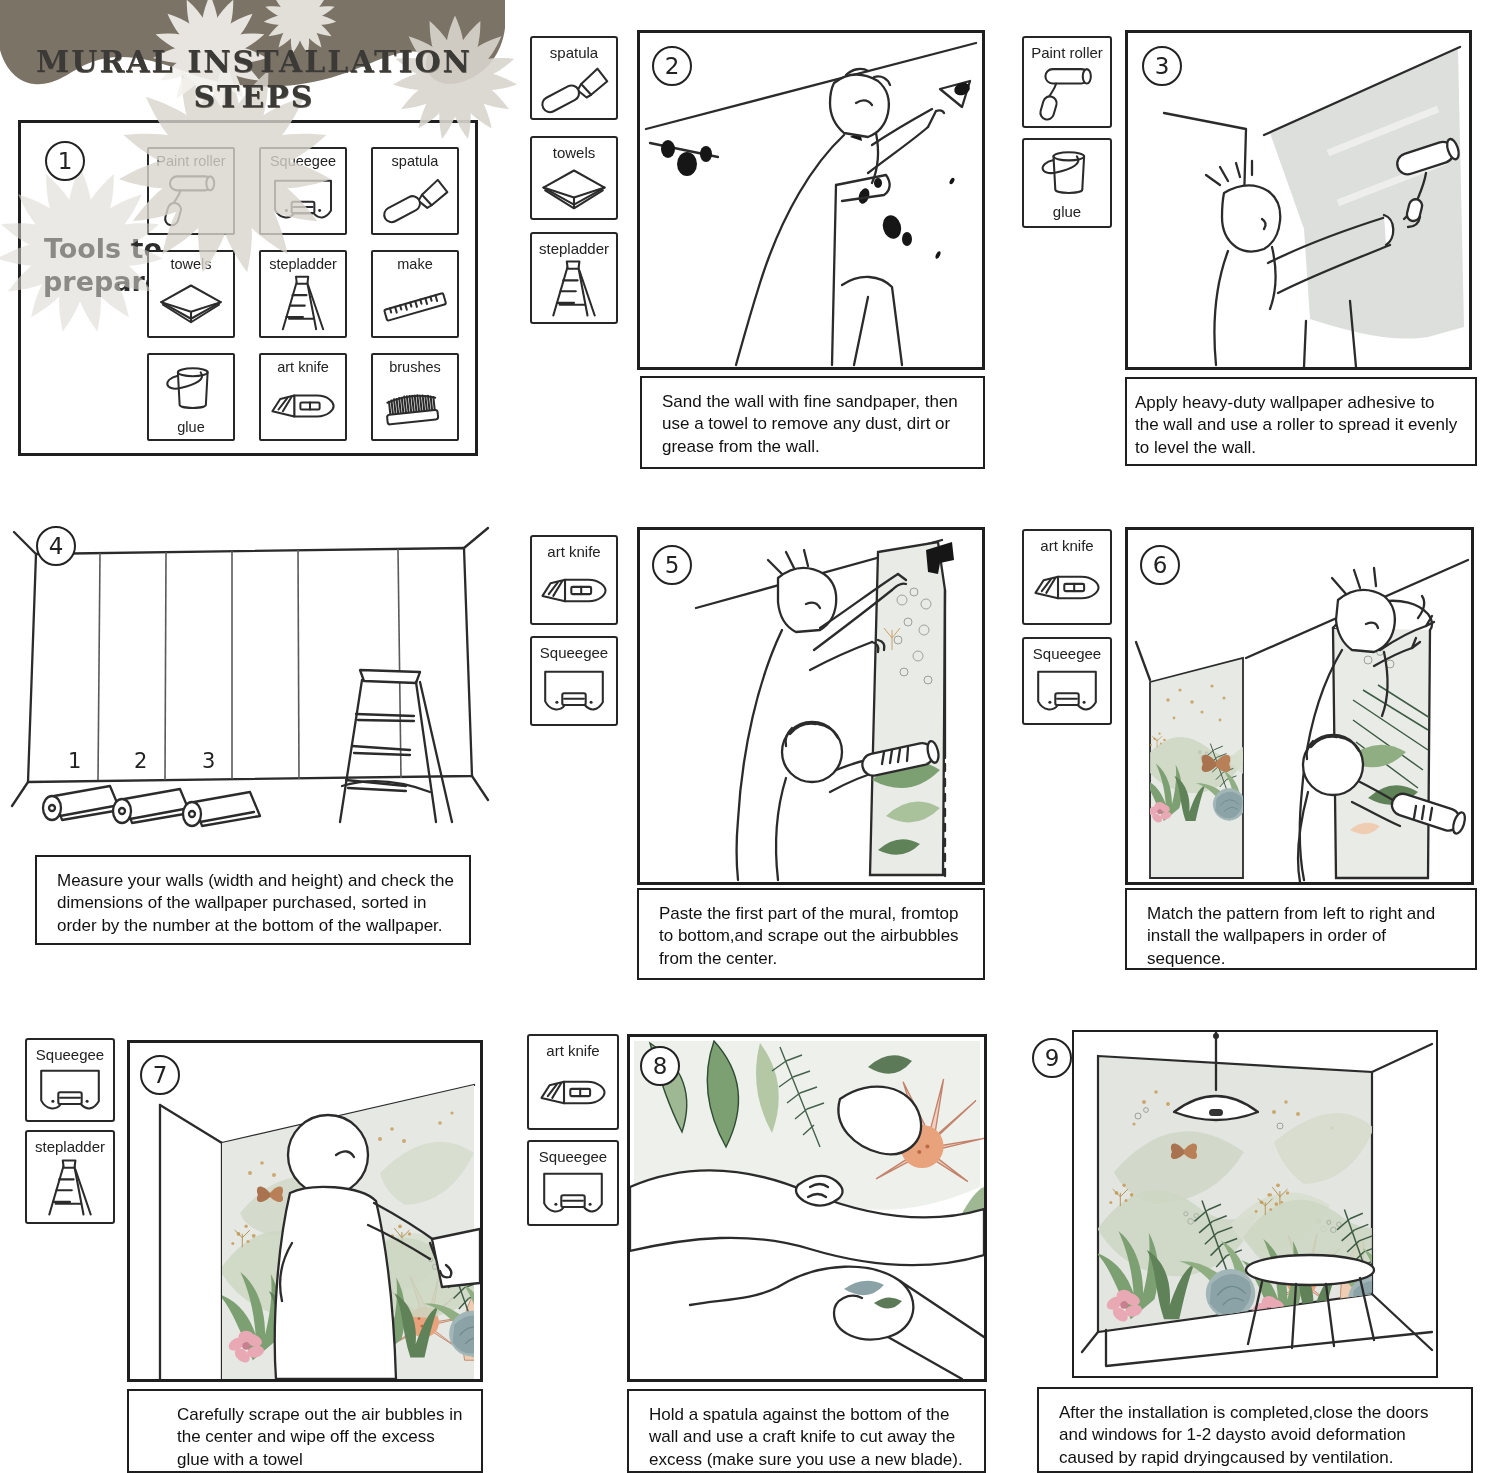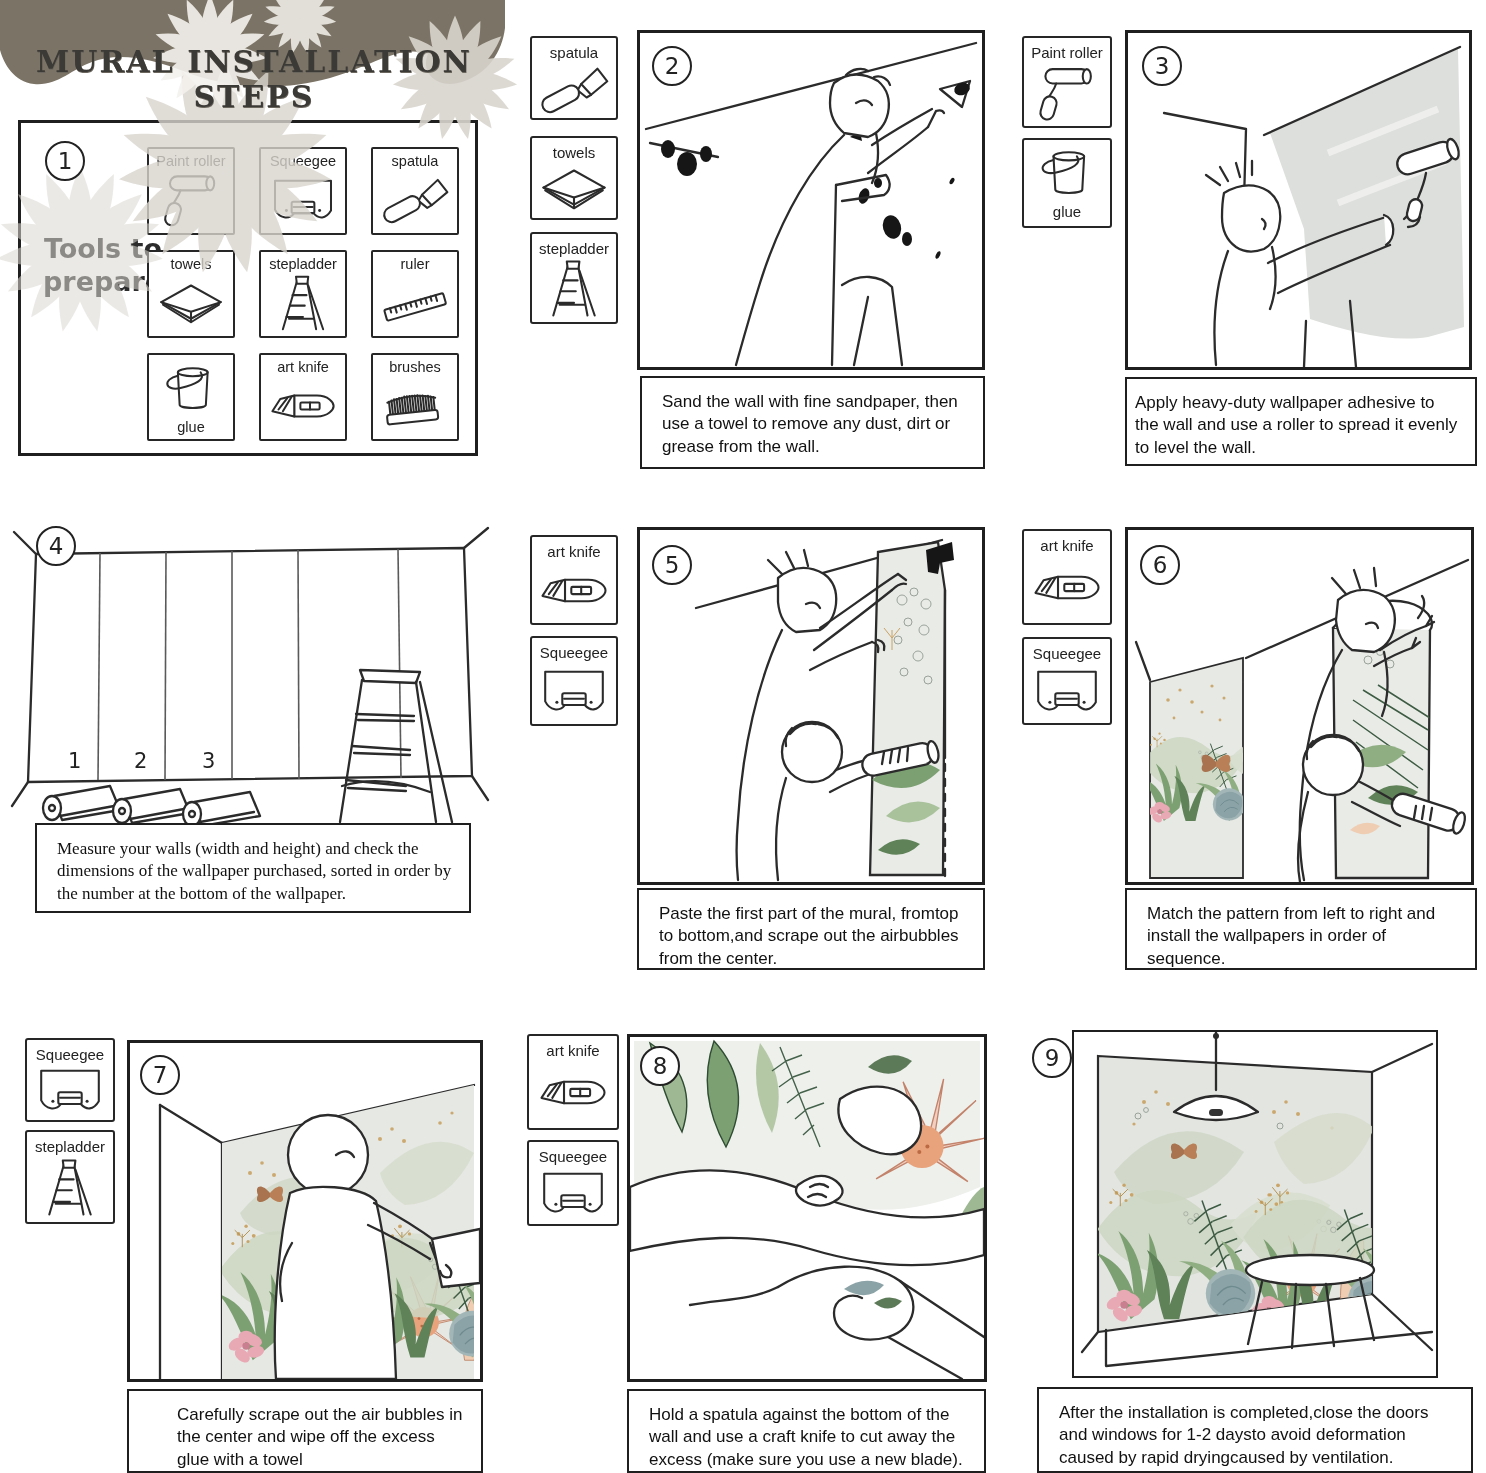--- a/index.html
+++ b/index.html
@@ -240,21 +240,21 @@
             <use href="#i-towels"></use>
           </svg>
       </div>
       <div class="tool-cell">
         <span class="tool-label">stepladder</span>
         <svg class="tool-icon" viewBox="0 0 80 70">
             <use href="#i-stepladder"></use>
           </svg>
       </div>
       <div class="tool-cell">
-        <span class="tool-label">ruler</span>
+        <span class="tool-label">make</span>
         <svg class="tool-icon" viewBox="0 0 80 56">
             <use href="#i-ruler"></use>
           </svg>
       </div>
       <div class="tool-cell label-bottom">
         <span class="tool-label">glue</span>
         <svg class="tool-icon" viewBox="0 0 80 62">
             <use href="#i-glue"></use>
           </svg>
       </div>
@@ -400,21 +400,21 @@
         <circle cx="182" cy="292" r="3" class="ink"></circle>
     </g>
     <g>
       <path class="inkf" d="M350,148 L410,150 L406,161 L354,159 Z"></path>
       <path class="ink" d="M352,158 L330,300 M406,160 L426,300"></path>
       <path class="ink" d="M346,192 L404,194 M348,198 L404,199 M342,224 L400,228 M344,231 L400,233 M336,258 L396,264 M338,266 L396,269"></path>
       <path class="ink" d="M410,160 L442,300"></path>
       <path class="ink" d="M332,264 Q372,252 420,270"></path>
     </g>
   </svg>
-  <div class="capbox" style="left:35px;top:823px;width:436px;height:90px;font-family:Liberation Serif, serif;">Measure your walls (width and height) and check the dimensions of the wallpaper purchased, sorted in order by the number at the bottom of the wallpaper.</div>
+  <div class="capbox" style="left:35px;top:855px;width:436px;height:90px;">Measure your walls (width and height) and check the dimensions of the wallpaper purchased, sorted in order by the number at the bottom of the wallpaper.</div>
 
   <div class="chip" style="left:530px;top:535px;width:88px;height:90px;">
     <span class="chip-label">art knife</span>
     <svg class="chip-icon" viewBox="0 0 80 56">
         <use href="#i-art-knife"></use>
       </svg>
   </div>
   <div class="chip" style="left:530px;top:636px;width:88px;height:90px;">
     <span class="chip-label">Squeegee</span>
     <svg class="chip-icon" viewBox="0 0 80 60">
@@ -464,21 +464,21 @@
       <path class="ink" d="M146,248 C136,280 134,315 138,350"></path>
       <path class="ink" d="M196,240 C216,232 232,228 246,226 M190,262 C212,250 228,244 244,240"></path>
       <g transform="rotate(-12 260 230)">
         <rect class="inkf" x="222" y="218" width="72" height="22" rx="11"></rect>
         <ellipse class="inkf" cx="294" cy="229" rx="5" ry="11"></ellipse>
       </g>
       <path class="ink" d="M244,222 l-2,12 M252,220 l-2,13 M260,219 l-2,13 M268,218 l-1,13"></path>
     </svg>
   </div>
   <span class="stepnum" style="left:652px;top:545px;">5</span>
-  <div class="capbox" style="left:637px;top:888px;width:348px;height:82px;">Paste the first part of the mural, fromtop to bottom,and scrape out the airbubbles from the center.</div>
+  <div class="capbox" style="left:637px;top:888px;width:348px;height:92px;">Paste the first part of the mural, fromtop to bottom,and scrape out the airbubbles from the center.</div>
 
   <div class="chip" style="left:1022px;top:529px;width:90px;height:96px;">
     <span class="chip-label">art knife</span>
     <svg class="chip-icon" viewBox="0 0 80 56">
         <use href="#i-art-knife"></use>
       </svg>
   </div>
   <div class="chip" style="left:1022px;top:637px;width:90px;height:88px;">
     <span class="chip-label">Squeegee</span>
     <svg class="chip-icon" viewBox="0 0 80 60">

